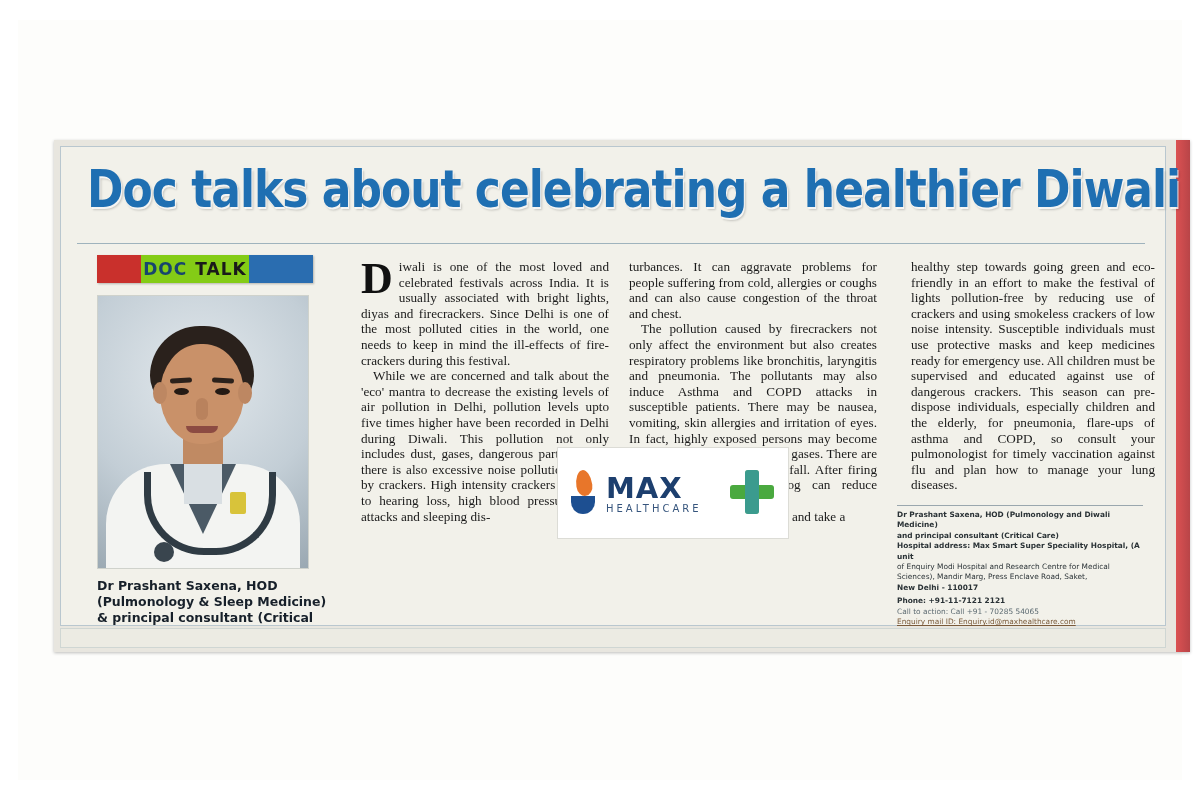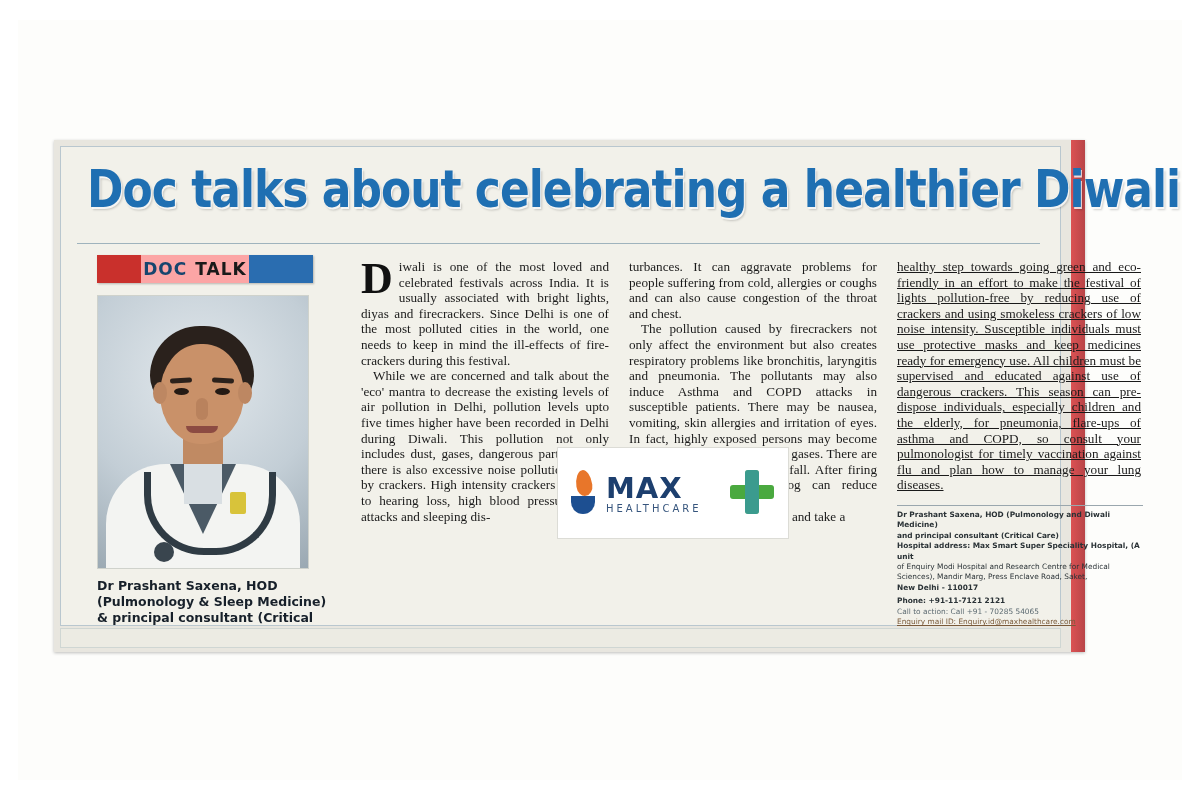--- a/index.html
+++ b/index.html
@@ -26,21 +26,21 @@
     top: 20px;
     width: 1164px;
     height: 760px;
     background: #fdfdfb;
   }
 
   .clipping {
     position: absolute;
     left: 36px;
     top: 120px;
-    width: 1031px;
+    width: 1136px;
     height: 512px;
     background: #e8e6df;
     box-shadow: 0 1px 3px rgba(0,0,0,0.25);
   }
 
   .clip-inner {
     position: absolute;
     left: 6px;
     top: 6px;
     right: 24px;
@@ -108,21 +108,21 @@
     width: 216px;
     height: 28px;
     box-shadow: 1px 1px 2px rgba(0,0,0,0.25);
   }
   .doctalk-red {
     flex: 0 0 44px;
     background: #c9302c;
   }
   .doctalk-mid {
     flex: 0 0 108px;
-    background: #fca5a5;
+    background: #84cc16;
     color: #17456e;
     font-family: "DejaVu Sans", sans-serif;
     font-weight: bold;
     font-size: 17px;
     letter-spacing: 1px;
     display: flex;
     align-items: center;
     justify-content: center;
   }
   .doctalk-mid .talk {
@@ -189,21 +189,21 @@
     font-size: 13.2px;
     line-height: 15.6px;
     color: #1a1a1a;
     text-align: justify;
     font-family: "Liberation Serif", serif;
   }
   .col p { margin: 0 0 0 0; text-indent: 12px; }
   .col p.first { text-indent: 0; }
   .col1 { left: 0; }
   .col2 { left: 268px; }
-  .col3 { left: 536px; width: 244px; text-decoration: underline; }
+  .col3 { left: 550px; width: 244px; }
 
   .dropcap {
     float: left;
     font-family: "Liberation Serif", serif;
     font-weight: bold;
     font-size: 44px;
     line-height: 36px;
     padding: 2px 6px 0 0;
     color: #111;
   }

